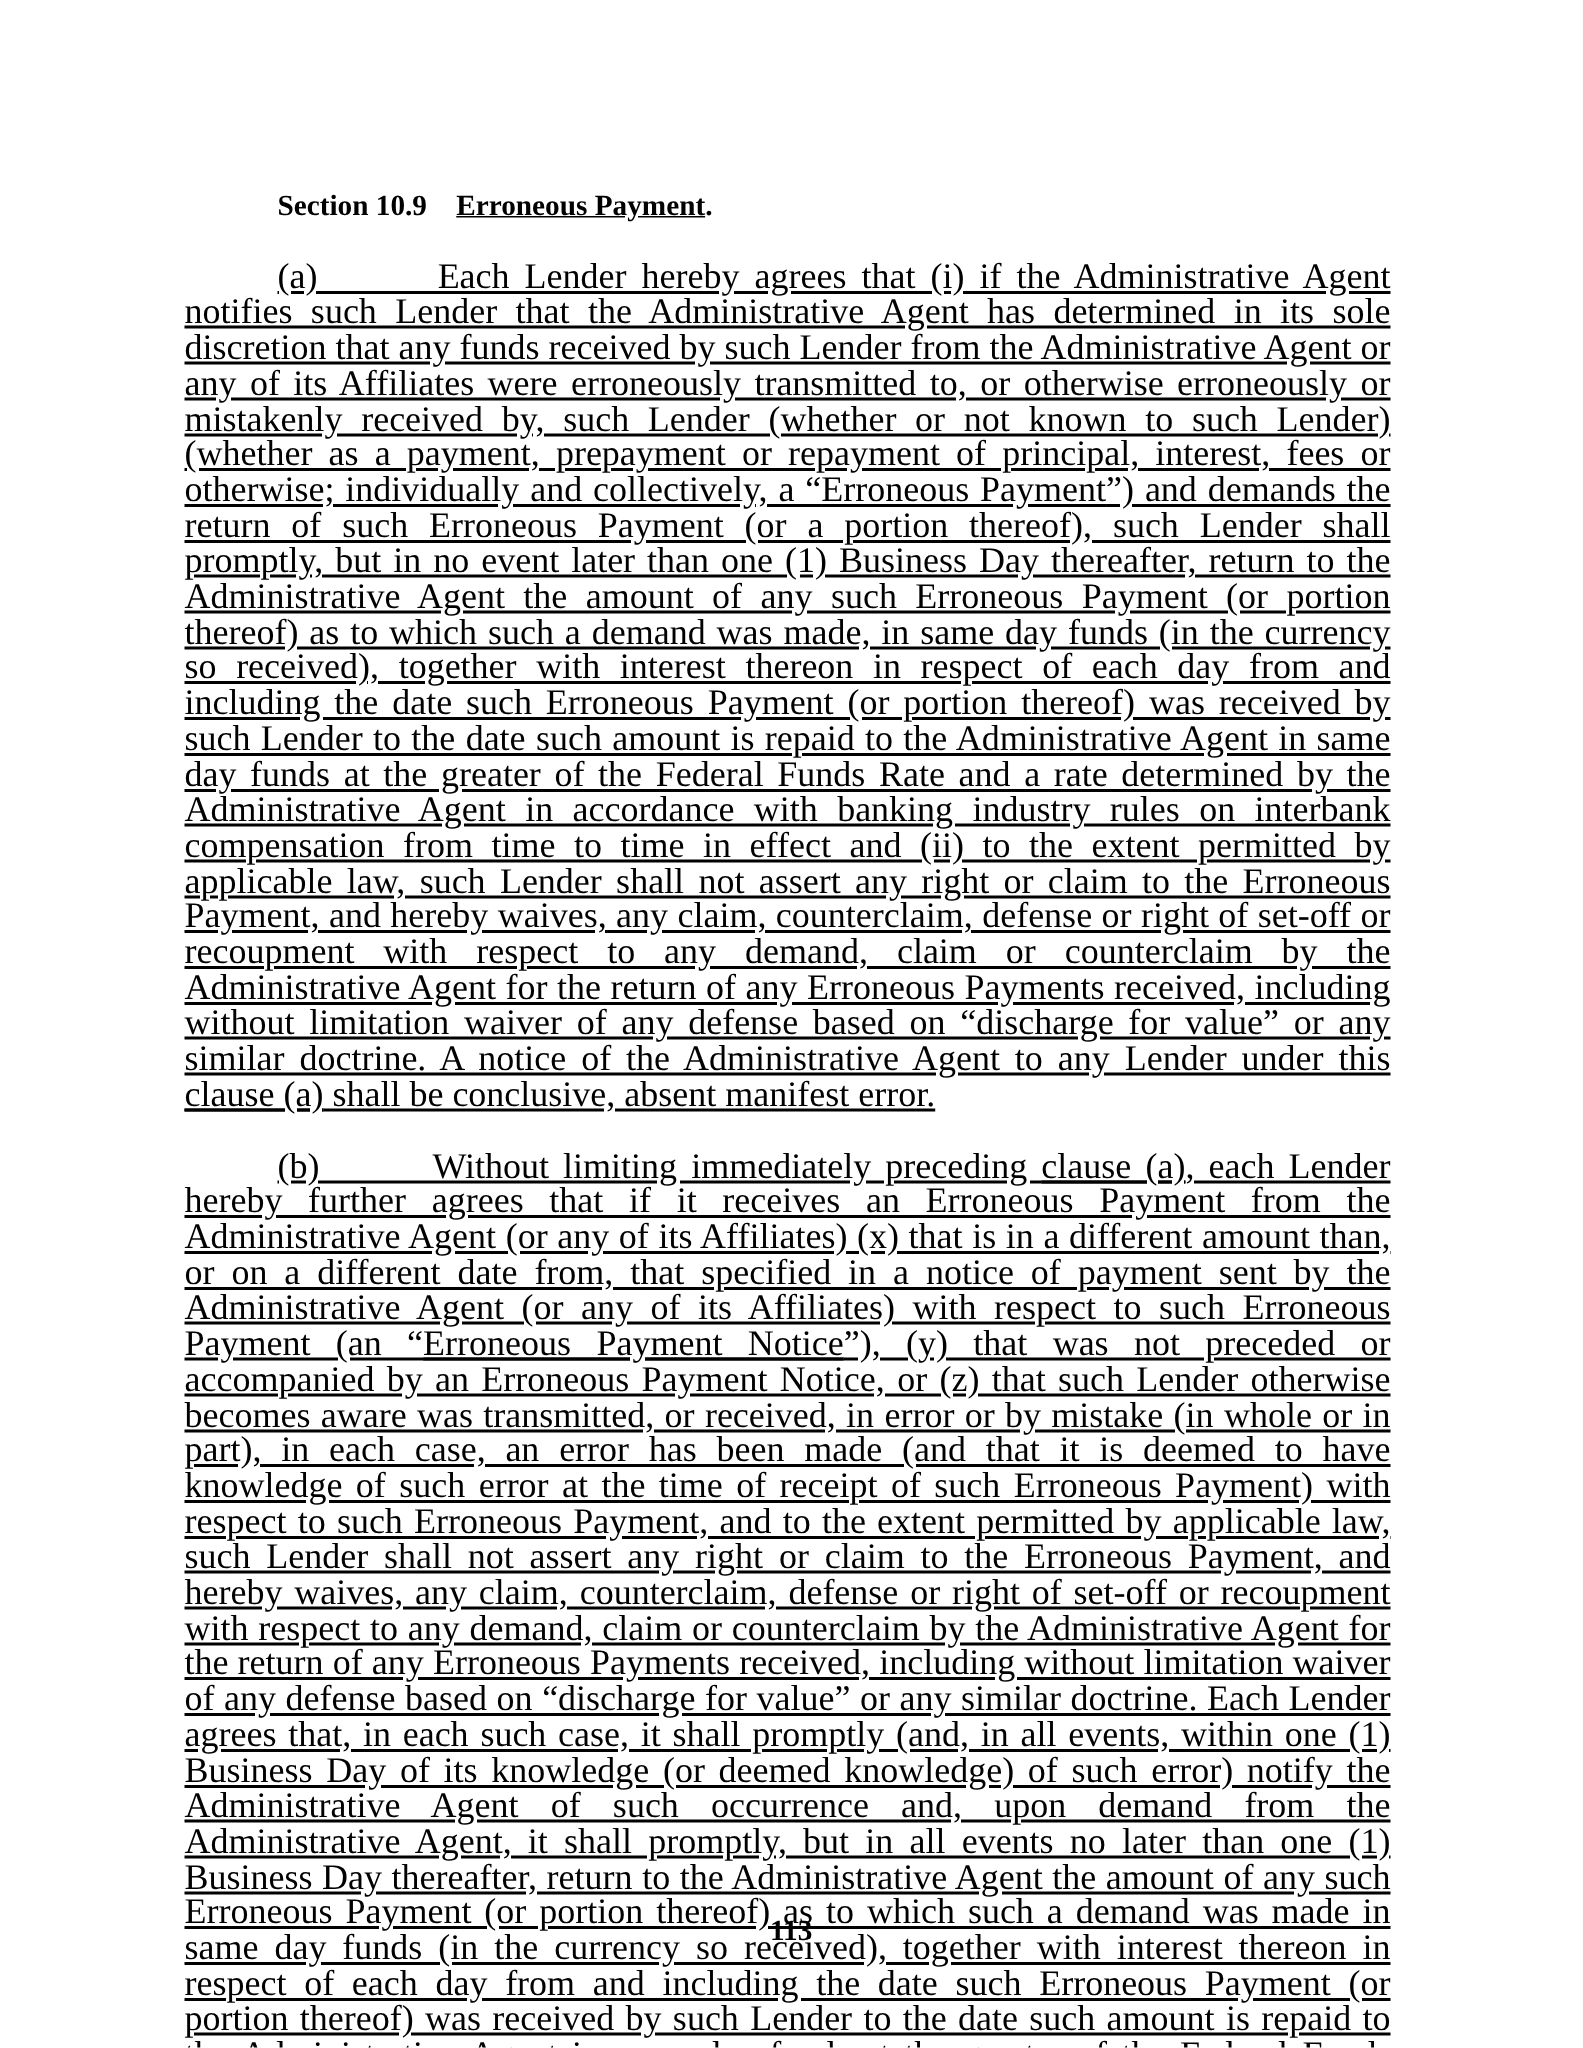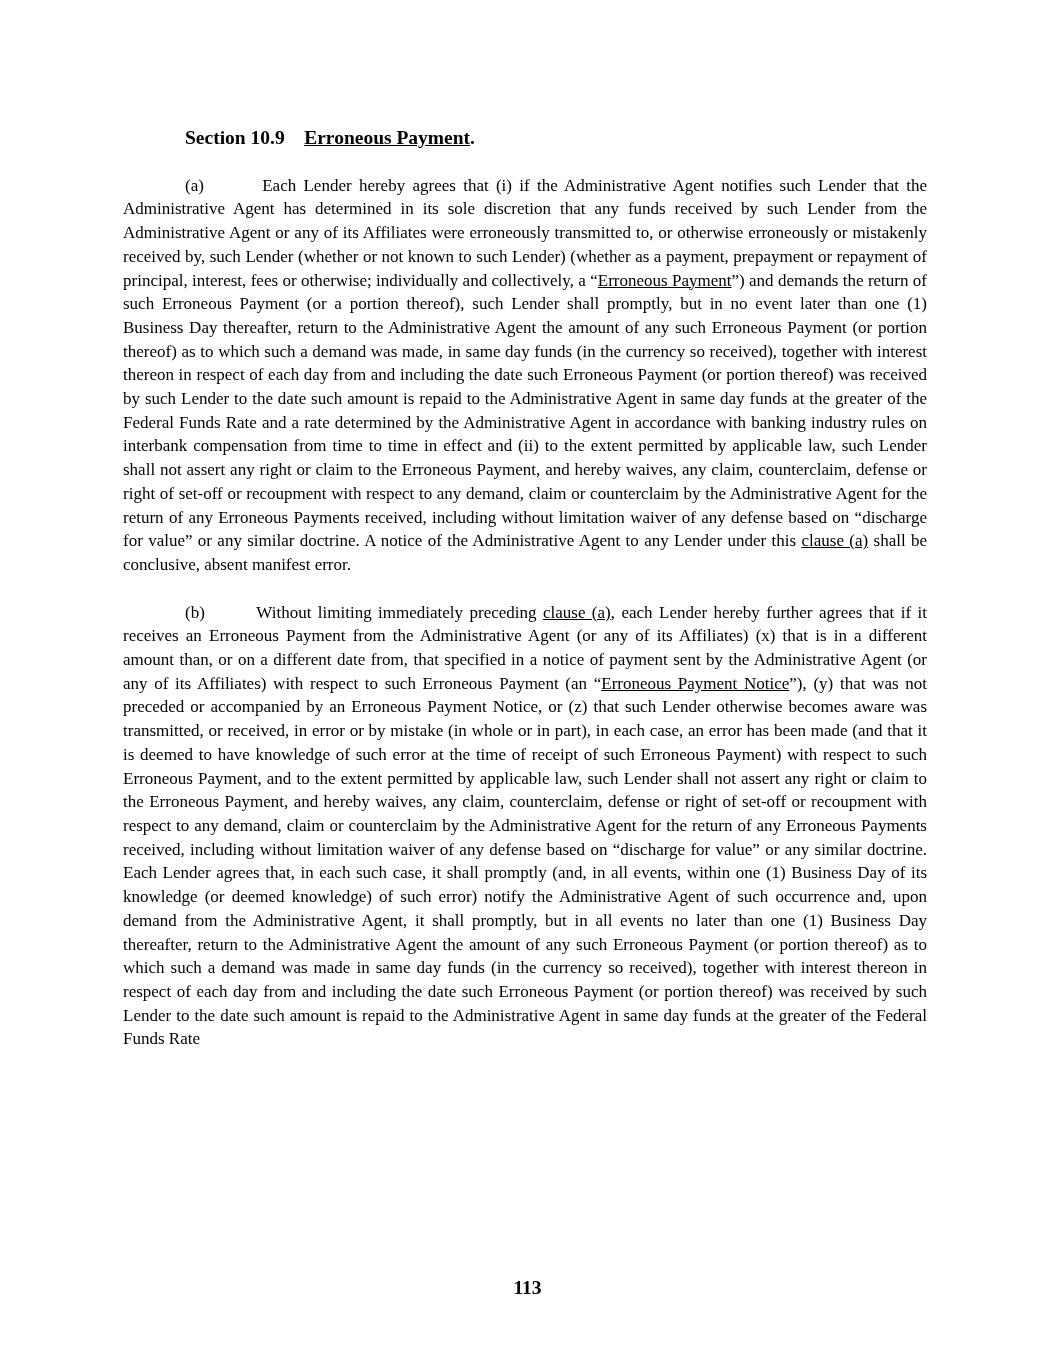--- a/index.html
+++ b/index.html
@@ -18,25 +18,26 @@
     width: 804px;
   }
   .section-heading {
     font-weight: bold;
     font-size: 19.5px;
     line-height: 23.7px;
     text-indent: 62px;
     margin: 0 0 24px 0;
   }
   .body-para {
-    font-size: 17px;
+    font-size: 24px;
     line-height: 23.7px;
     text-align: justify;
     text-indent: 62px;
     margin: 0 0 24px 0;
+    text-decoration: underline;
   }
   .u { text-decoration: underline; }
   .page-number {
     position: absolute;
     left: 0;
     top: 1276px;
     width: 100%;
     text-align: center;
     font-size: 19.5px;
     line-height: 23.7px;

